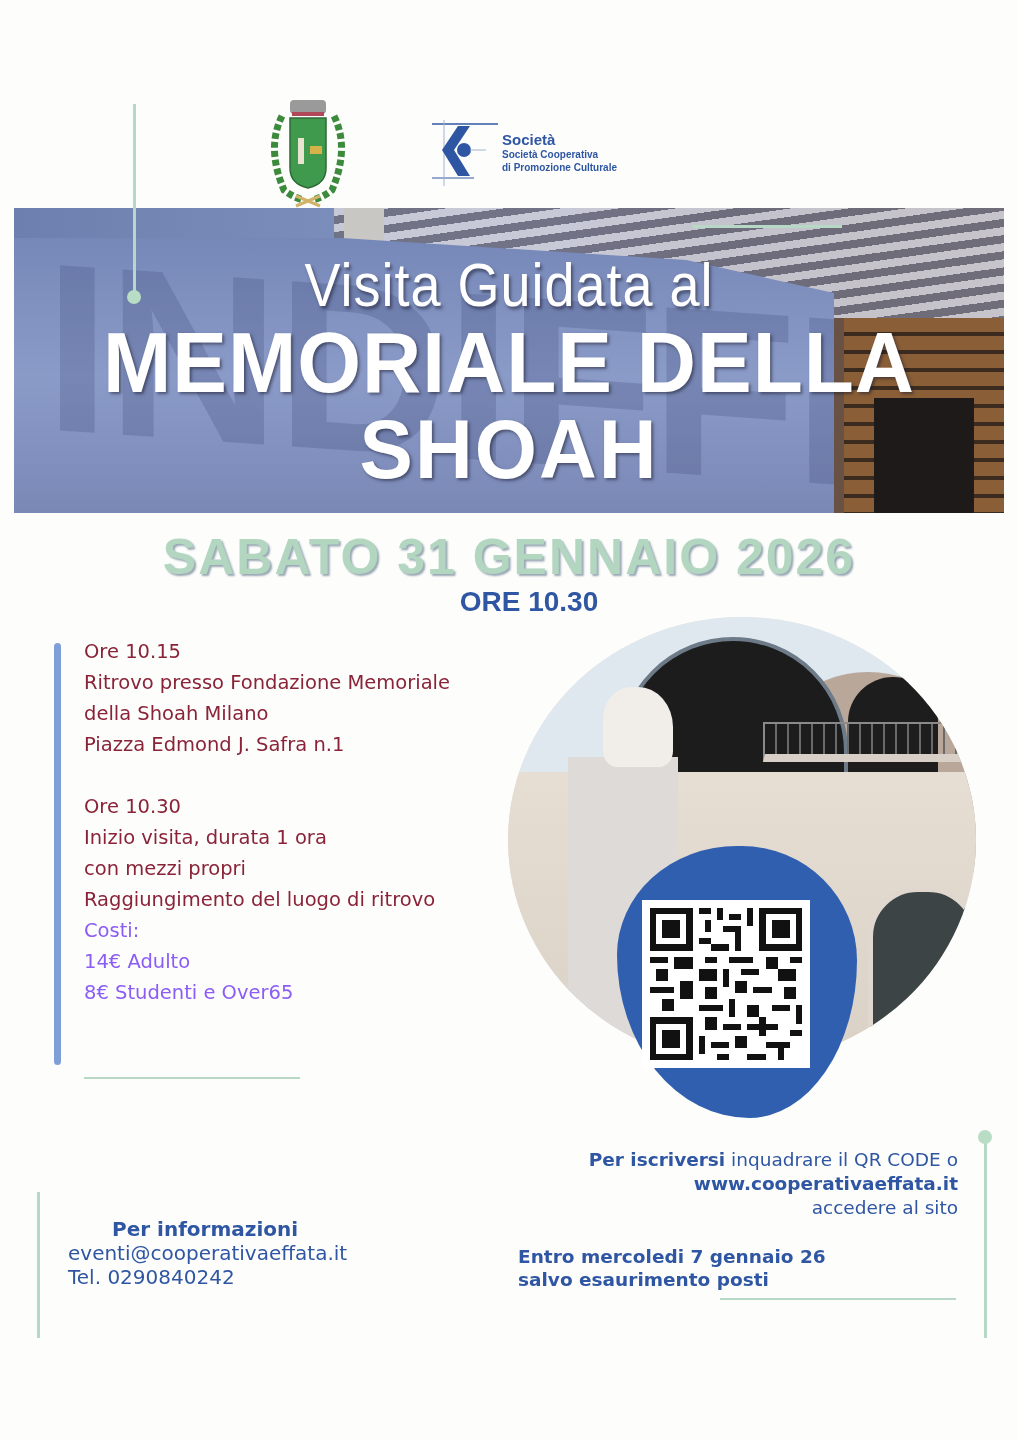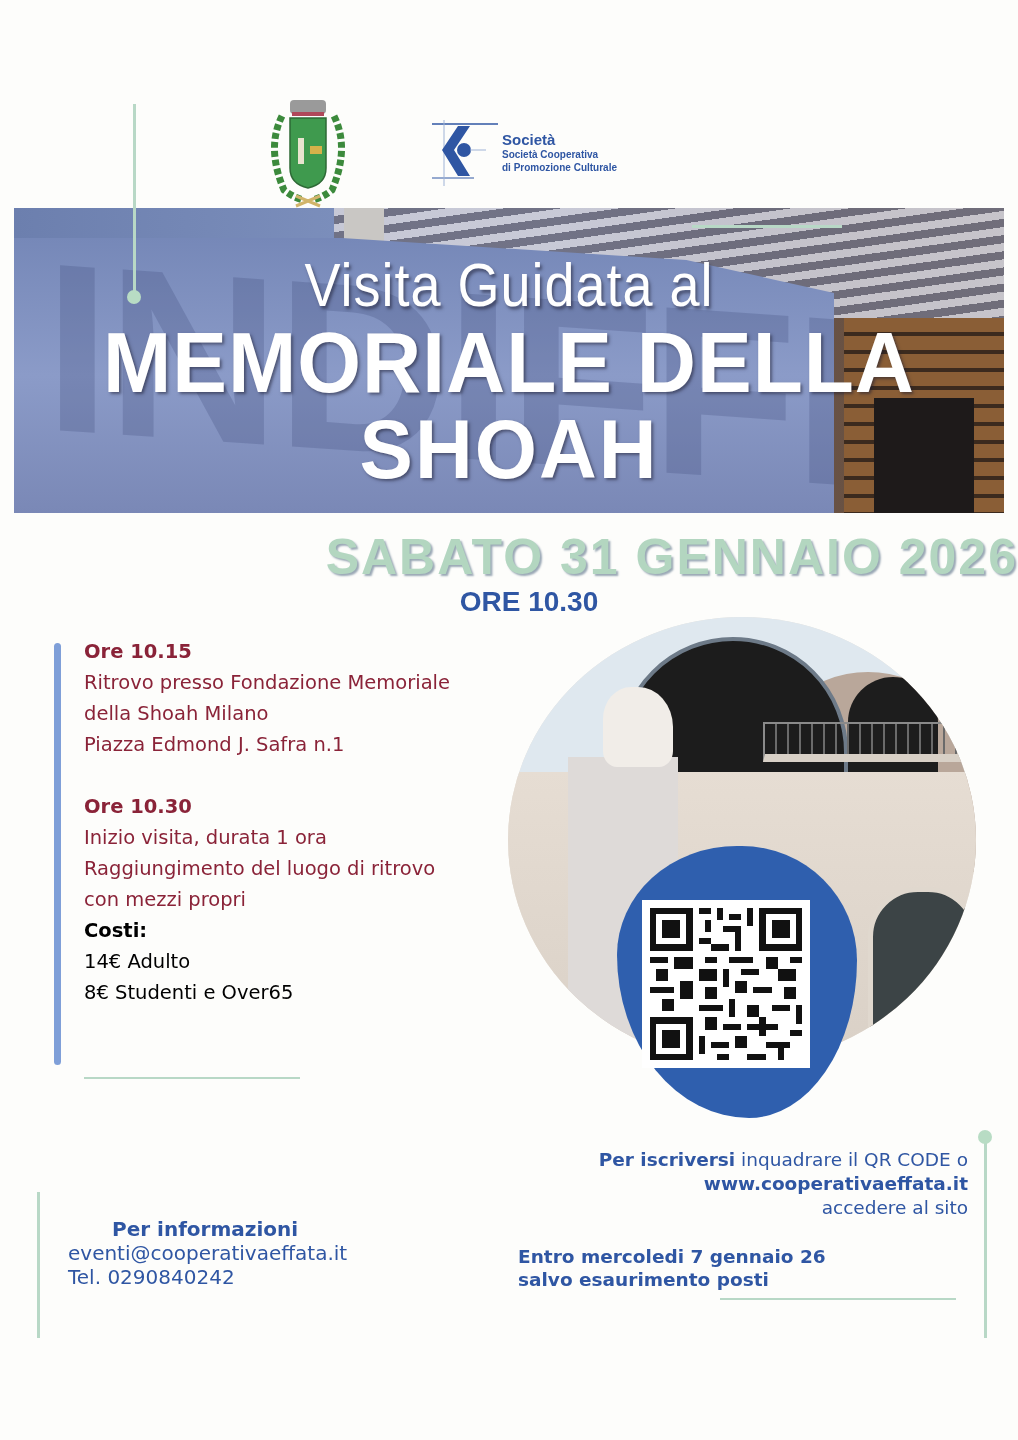--- a/index.html
+++ b/index.html
@@ -31,32 +31,32 @@
     background: repeating-linear-gradient(180deg, #8a5e36 0px, #8a5e36 14px, #3b2a1e 14px, #3b2a1e 18px); }
   .hero-library-dark { position: absolute; left: 860px; top: 190px; width: 100px; height: 115px; background: #1e1a1a; }
   .hero-pillar { position: absolute; left: 330px; top: 0; width: 40px; height: 60px; background: #c9c7c4; }
 
   .hero-title { position: absolute; left: 0; width: 1018px; text-align: center; color: #ffffff;
     font-family: "Liberation Sans", sans-serif; font-weight: bold; text-shadow: 2px 2px 3px rgba(30,30,50,0.55); white-space: nowrap; }
   .hero-t1 { top: 254px; font-size: 54px; font-weight: normal; letter-spacing: 1px; transform: scaleY(1.12); }
   .hero-t2 { top: 316px; font-size: 82px; letter-spacing: 1px; transform: scaleY(1.05); }
   .hero-t3 { top: 404px; font-size: 80px; letter-spacing: 2px; transform: scaleY(1.05); }
 
-  .date-line { position: absolute; left: 0; top: 528px; width: 1018px; text-align: right;
+  .date-line { position: absolute; left: 0; top: 528px; width: 1018px; text-align: center;
     font-size: 50px; font-weight: 900; color: #b3d6c0; letter-spacing: 2px;
     text-shadow: 2px 2px 2px #9aa8b5; font-family: "Liberation Sans", sans-serif; }
   .time-line { position: absolute; left: 0; top: 586px; width: 1058px; text-align: center;
     font-size: 28px; font-weight: 900; color: #2f56a3; font-family: "Liberation Sans", sans-serif; }
 
   
   .info-bar { position: absolute; left: 54px; top: 643px; width: 7px; height: 422px; background: #7f9fd8; border-radius: 4px; }
   .info { position: absolute; left: 84px; top: 636px; width: 440px; font-family: "DejaVu Sans", sans-serif; font-size: 19.5px; line-height: 31px; }
   .info .red { color: #8a2338; }
-  .info .blue { color: #000000; }
-  .info .bold { font-weight: bold; }
+  .info .blue { color: #8b5cf6; }
+  .info .bold { font-weight: normal; }
   .info .gap { height: 31px; }
   .info-rule { position: absolute; left: 84px; top: 1077px; width: 216px; height: 2px; background: #b8d8c6; }
 
   
   .photo-circle { position: absolute; left: 508px; top: 617px; width: 468px; height: 446px; border-radius: 50%;
     overflow: hidden; background: #e8e2da; }
   .pc-sky { position: absolute; left: 0; top: 0; width: 100%; height: 160px; background: #dfe8ef; }
   .pc-arch1 { position: absolute; left: 110px; top: 20px; width: 230px; height: 260px; border-radius: 115px 115px 0 0; background: #1c1c1c; border: 4px solid #6d7a88; }
   .pc-arch2 { position: absolute; left: 250px; top: 55px; width: 220px; height: 200px; border-radius: 110px 110px 0 0; background: #b9a79a; }
   .pc-arch3 { position: absolute; left: 340px; top: 60px; width: 90px; height: 120px; border-radius: 45px 45px 0 0; background: #1d1d1d; }
@@ -69,21 +69,21 @@
 
   
   .qr-blob { position: absolute; left: 617px; top: 846px; width: 240px; height: 272px; background: #2f5fae;
     border-radius: 50% 48% 45% 55% / 40% 42% 58% 60%; }
   .qr-box { position: absolute; left: 642px; top: 900px; width: 168px; height: 168px; background: #fff; padding: 8px; }
   .qr-box svg { width: 152px; height: 152px; display: block; }
 
   
   .deco-right-v { left: 984px; top: 1140px; height: 198px; }
   .deco-right-dot { left: 978px; top: 1130px; }
-  .register { position: absolute; right: 50px; top: 1148px; width: 440px; text-align: right; color: #2f56a3; font-family: "DejaVu Sans", sans-serif; font-size: 18.5px; line-height: 24px; }
+  .register { position: absolute; right: 60px; top: 1148px; width: 440px; text-align: right; color: #2f56a3; font-family: "DejaVu Sans", sans-serif; font-size: 18.5px; line-height: 24px; }
   .register b { font-weight: bold; }
   .deadline { position: absolute; right: 60px; top: 1245px; width: 440px; text-align: left; color: #2f56a3; font-family: "DejaVu Sans", sans-serif; font-size: 18.5px; line-height: 23px; font-weight: bold; }
   .deadline-rule { position: absolute; left: 720px; top: 1298px; width: 236px; height: 2px; background: #b8d8c6; }
 
   
   .deco-left-v { left: 37px; top: 1192px; height: 146px; }
   .contact { position: absolute; left: 68px; top: 1217px; font-family: "DejaVu Sans", sans-serif; color: #2f56a3; font-size: 20px; line-height: 24px; }
   .contact .h { font-weight: bold; margin-left: 44px; }
 </style>
 </head>
@@ -143,22 +143,22 @@
 
 <div class="info-bar"></div>
 <div class="info">
   <div class="red bold">Ore 10.15</div>
   <div class="red">Ritrovo presso Fondazione Memoriale</div>
   <div class="red">della Shoah Milano</div>
   <div class="red">Piazza Edmond J. Safra n.1</div>
   <div class="gap"></div>
   <div class="red bold">Ore 10.30</div>
   <div class="red">Inizio visita, durata 1 ora</div>
+  <div class="red">con mezzi propri</div>
   <div class="red">Raggiungimento del luogo di ritrovo</div>
-  <div class="red">con mezzi propri</div>
   <div class="blue bold">Costi:</div>
   <div class="blue">14€ Adulto</div>
   <div class="blue">8€ Studenti e Over65</div>
 </div>
 <div class="info-rule"></div>
 
 <div class="photo-circle">
   <div class="pc-sky"></div>
   <div class="pc-arch2"></div>
   <div class="pc-arch1"></div>

